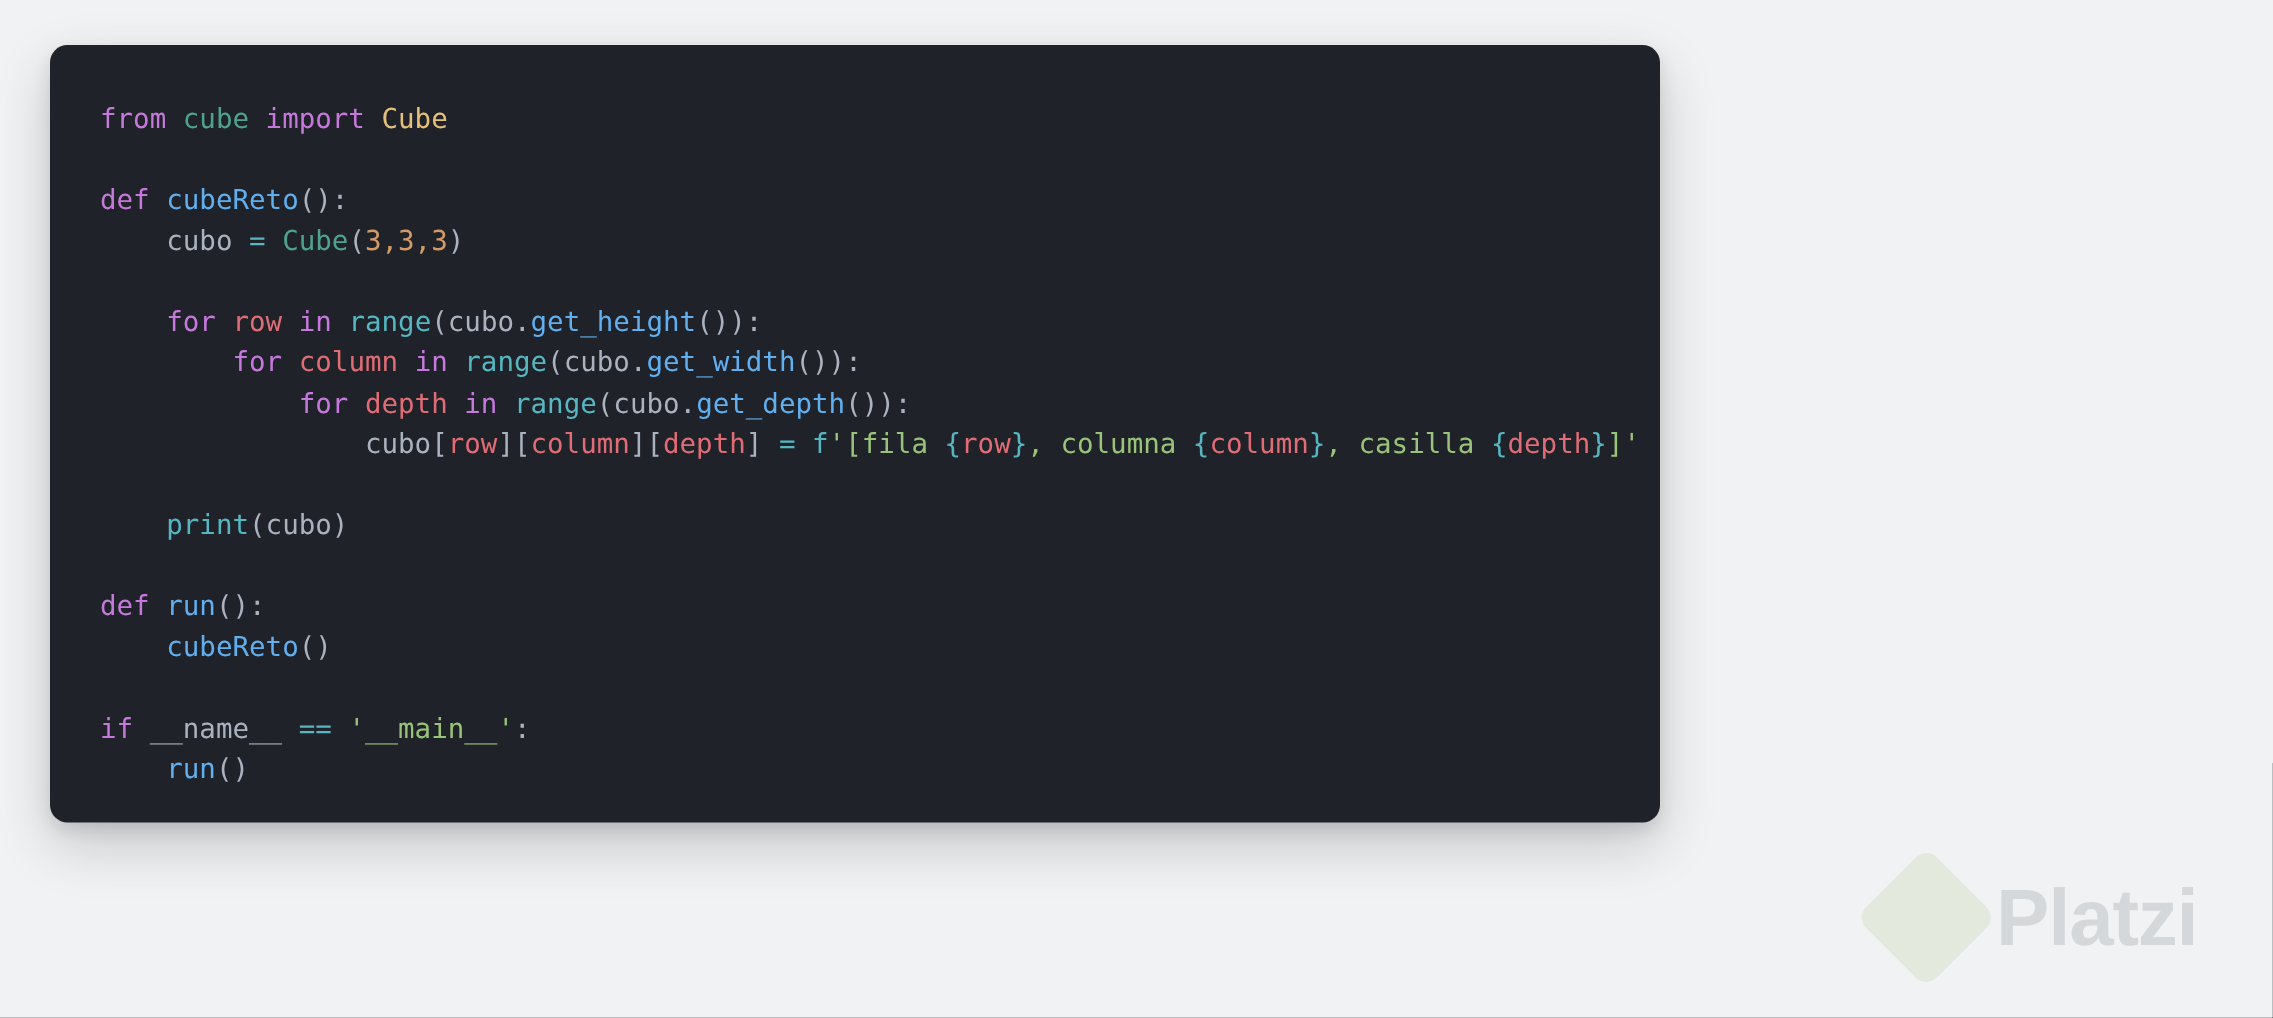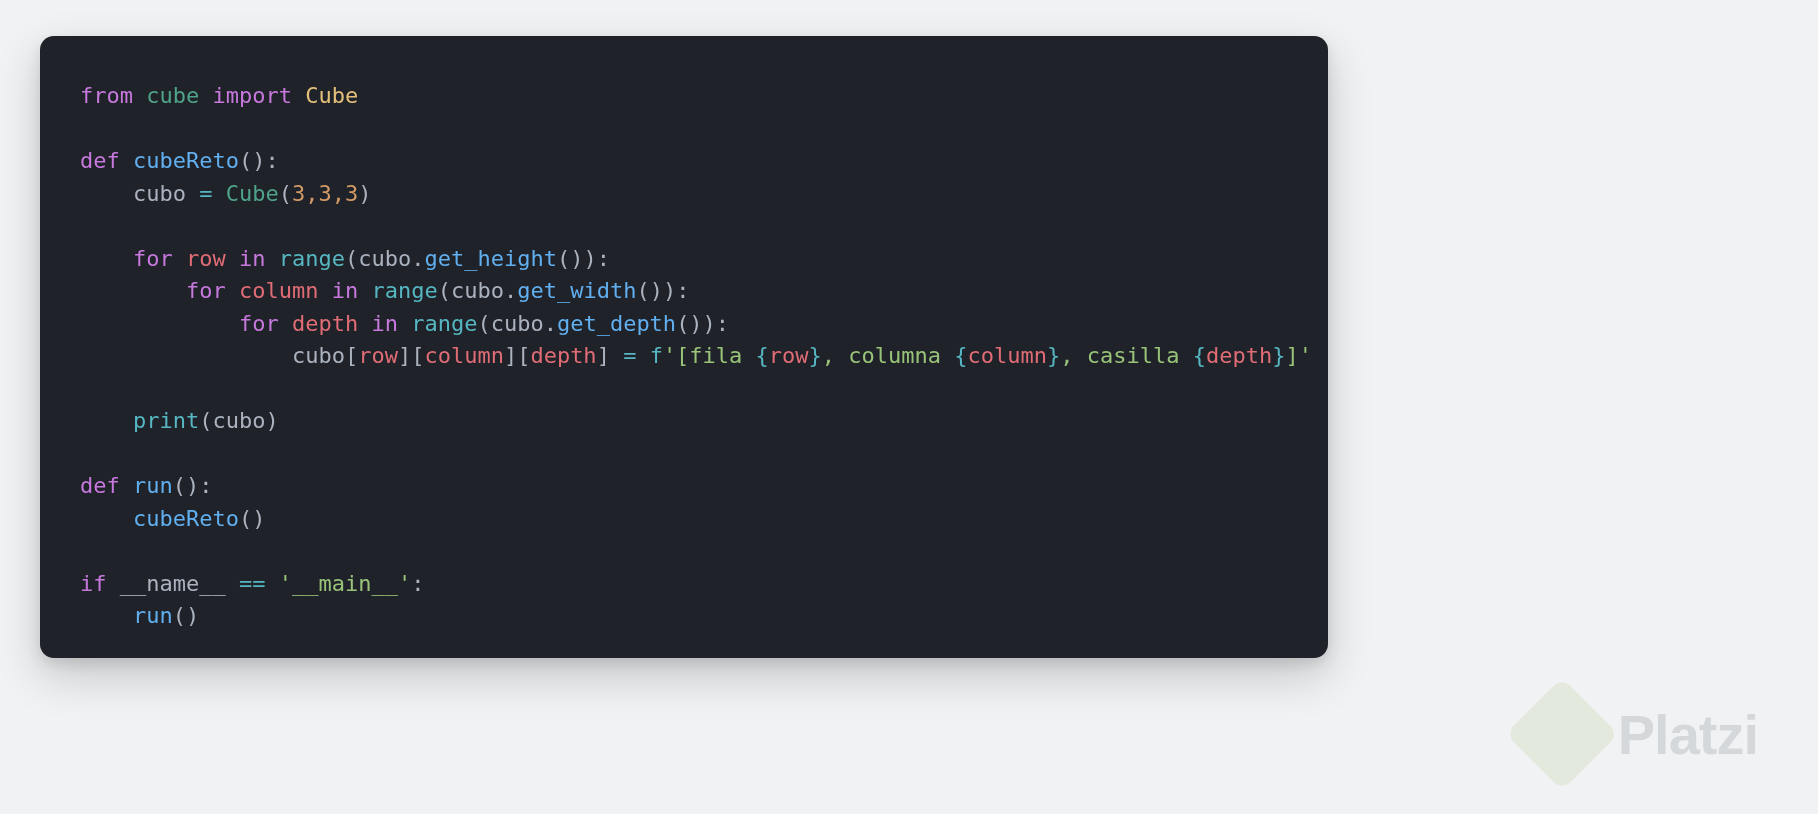--- a/index.html
+++ b/index.html
@@ -60,21 +60,21 @@
   }
   .watermark .logo {
     width: 80px;
     height: 80px;
     background: #9fb85a;
     transform: rotate(45deg);
     border-radius: 12px;
   }
   .watermark .brand {
     font-family: "Segoe UI", Arial, sans-serif;
-    font-size: 56px;
+    font-size: 64px;
     font-weight: 600;
     color: #444851;
     letter-spacing: -1px;
   }
 </style>
 </head>
 <body>
 
 <div class="code-card">
 <pre class="code"><span class="tok-kw">from</span> <span class="tok-mod">cube</span> <span class="tok-kw">import</span> <span class="tok-class">Cube</span>

